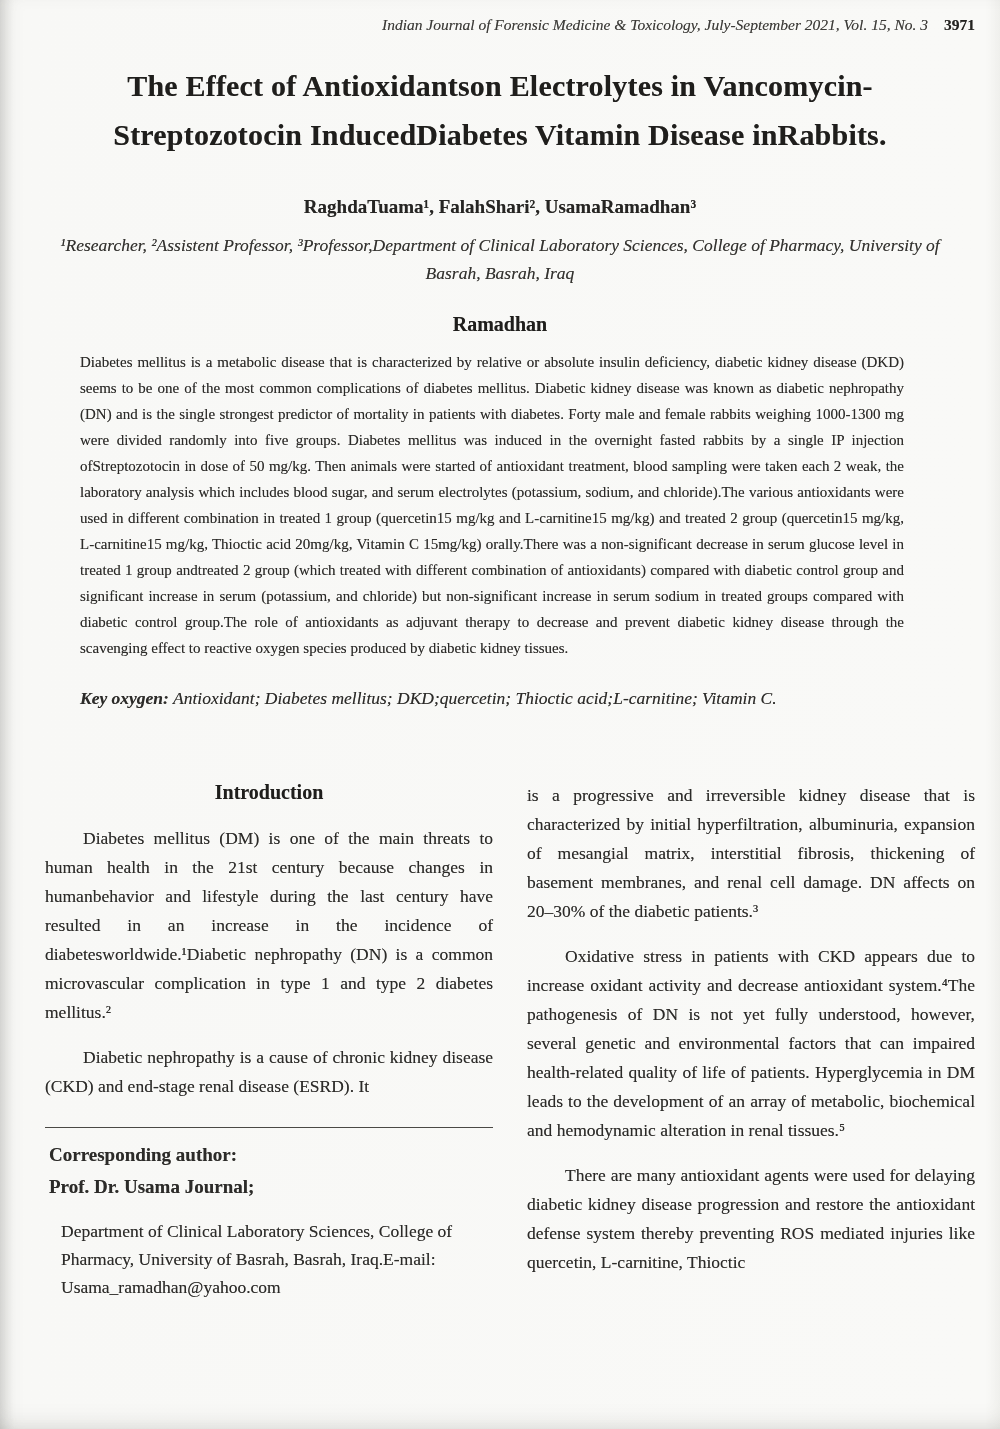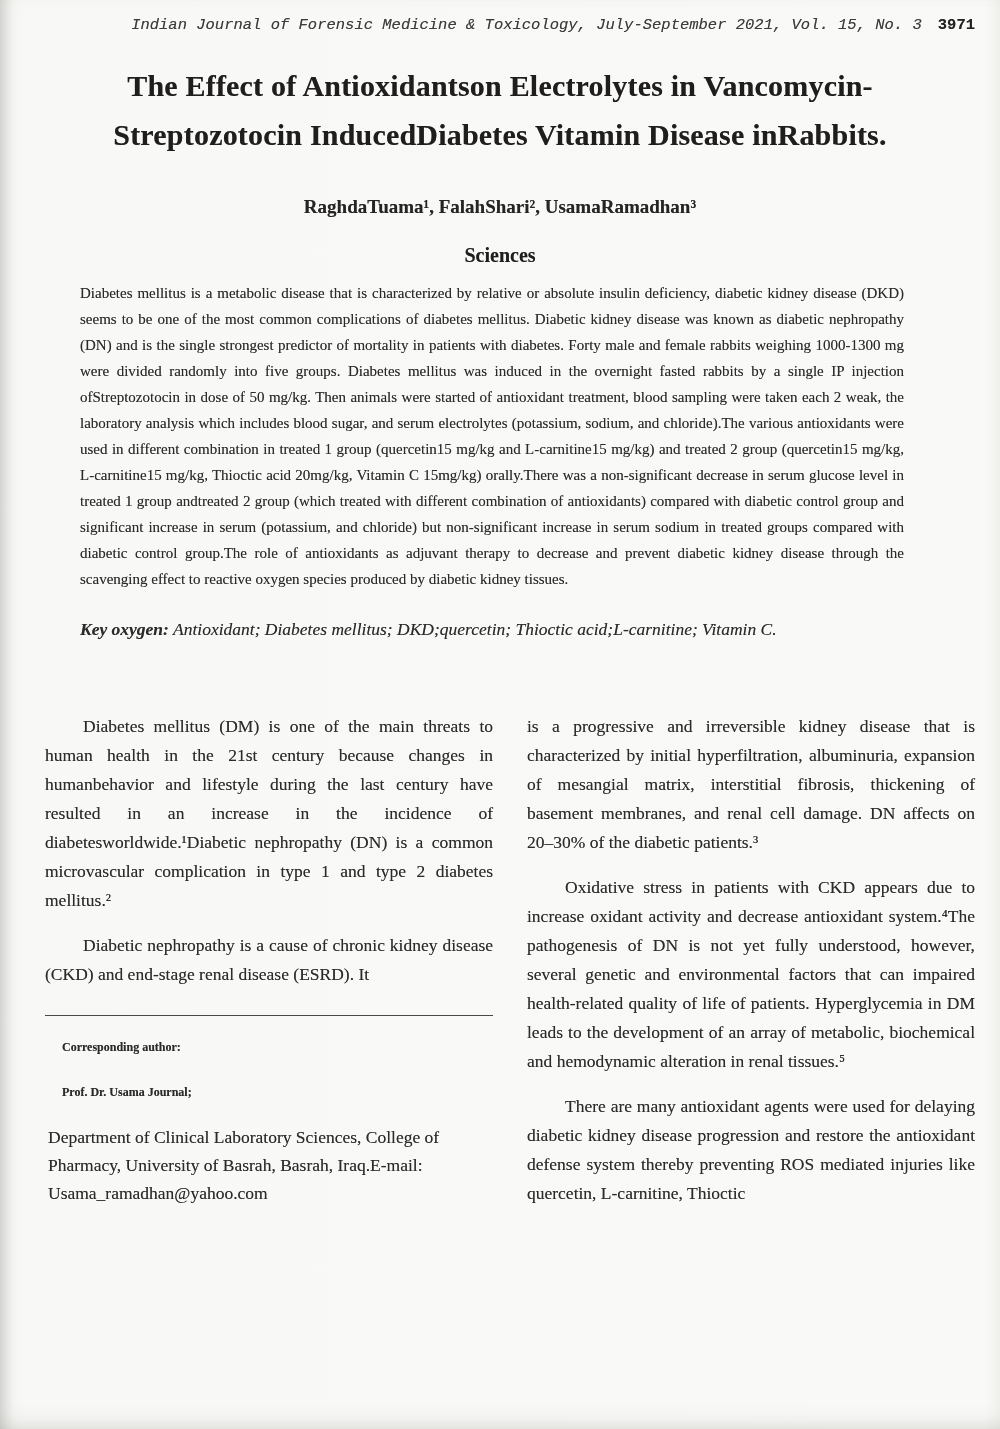--- a/index.html
+++ b/index.html
@@ -17,21 +17,20 @@
     box-shadow: inset 0 -16px 26px -18px rgba(90,90,85,0.25), inset 14px 0 22px -16px rgba(90,90,85,0.35);
     overflow: hidden;
     text-shadow: 0 0 0.5px rgba(70,68,64,0.55);
   }
   .header {
     padding: 16px 25px 0 2px;
     text-align: right;
     font-style: italic;
     font-size: 15.5px;
     color: #3d3c39;
-    font-family: Liberation Mono, monospace;
   }
   .header .pagenum {
     font-style: normal;
     font-weight: 700;
     margin-left: 16px;
     color: #242321;
   }
   .title {
     margin: 28px auto 0;
     width: 920px;
@@ -100,59 +99,61 @@
   }
   .body-par.indent { text-indent: 38px; }
   .footnote { margin-top: 26px; }
   .foot-rule {
     border: none;
     border-top: 1.6px solid #4a4945;
     margin: 0 0 13px;
   }
   .corr-label, .corr-name {
     font-weight: 700;
-    font-size: 12px;
+    font-size: 19px;
     line-height: 28px;
-    margin: 17px;
+    margin: 4px;
   }
   .corr-address {
     font-size: 17.5px;
     line-height: 28px;
-    margin: 3px;
+    margin: 16px;
     text-align: left;
   }
 </style>
 </head>
 <body>
 
 <div class="page">
 
   <div class="header">
     <span class="journal">Indian Journal of Forensic Medicine &amp; Toxicology, July-September 2021, Vol. 15, No. 3</span><span class="pagenum">3971</span>
   </div>
 
   <h1 class="title">
     <span>The Effect of Antioxidantson Electrolytes in Vancomycin-</span>
     <span>Streptozotocin InducedDiabetes Vitamin Disease inRabbits.</span>
   </h1>
 
   <div class="authors">RaghdaTuama¹, FalahShari², UsamaRamadhan³</div>
 
+  <div class="affiliation">¹Researcher, ²Assistent Professor, ³Professor,Department of Clinical Laboratory Sciences, College of Pharmacy, University of Basrah, Basrah, Iraq</div>
 
-  <h2 class="abstract-heading">Sciences</h2>
+  <h2 class="abstract-heading">Ramadhan</h2>
 
   <p class="abstract-body">Diabetes mellitus is a metabolic disease that is characterized by relative or absolute insulin deficiency, diabetic kidney disease (DKD) seems to be one of the most common complications of diabetes mellitus. Diabetic kidney disease was known as diabetic nephropathy (DN) and is the single strongest predictor of mortality in patients with diabetes. Forty male and female rabbits weighing 1000-1300 mg were divided randomly into five groups. Diabetes mellitus was induced in the overnight fasted rabbits by a single IP injection ofStreptozotocin in dose of 50 mg/kg. Then animals were started of antioxidant treatment, blood sampling were taken each 2 weak, the laboratory analysis which includes blood sugar, and serum electrolytes (potassium, sodium, and chloride).The various antioxidants were used in different combination in treated 1 group (quercetin15 mg/kg and L-carnitine15 mg/kg) and treated 2 group (quercetin15 mg/kg, L-carnitine15 mg/kg, Thioctic acid 20mg/kg, Vitamin C 15mg/kg) orally.There was a non-significant decrease in serum glucose level in treated 1 group andtreated 2 group (which treated with different combination of antioxidants) compared with diabetic control group and significant increase in serum (potassium, and chloride) but non-significant increase in serum sodium in treated groups compared with diabetic control group.The role of antioxidants as adjuvant therapy to decrease and prevent diabetic kidney disease through the scavenging effect to reactive oxygen species produced by diabetic kidney tissues.</p>
 
   <p class="keywords">
     <span class="kw-label">Key oxygen:</span><span class="kw-text"> Antioxidant; Diabetes mellitus; DKD;quercetin; Thioctic acid;L-carnitine; Vitamin C.</span>
   </p>
 
   <div class="columns">
 
     <div class="col">
+      <h3 class="section-heading">Introduction</h3>
       <p class="body-par indent">Diabetes mellitus (DM) is one of the main threats to human health in the 21st century because changes in humanbehavior and lifestyle during the last century have resulted in an increase in the incidence of diabetesworldwide.¹Diabetic nephropathy (DN) is a common microvascular complication in type 1 and type 2 diabetes mellitus.²</p>
       <p class="body-par indent">Diabetic nephropathy is a cause of chronic kidney disease (CKD) and end-stage renal disease (ESRD). It</p>
 
       <div class="footnote">
         <hr class="foot-rule">
         <p class="corr-label">Corresponding author:</p>
         <p class="corr-name">Prof. Dr. Usama Journal;</p>
         <p class="corr-address">Department of Clinical Laboratory Sciences, College of Pharmacy, University of Basrah, Basrah, Iraq.E-mail: Usama_ramadhan@yahoo.com</p>
       </div>
     </div>

